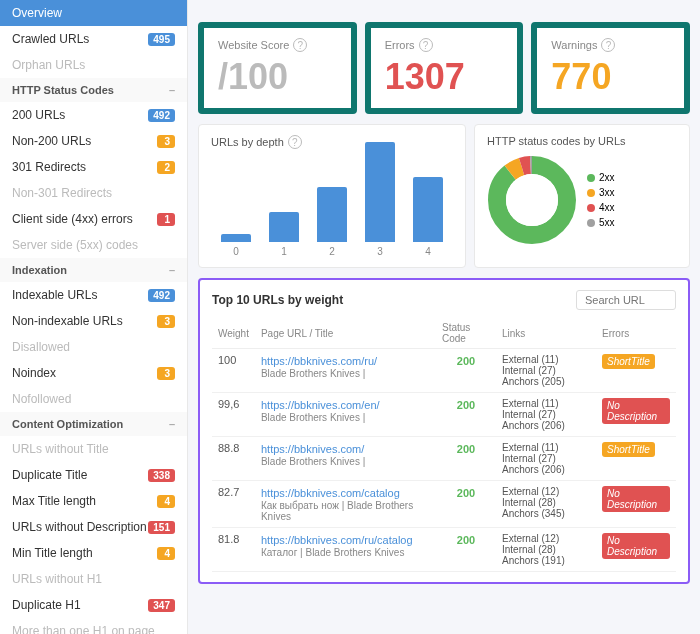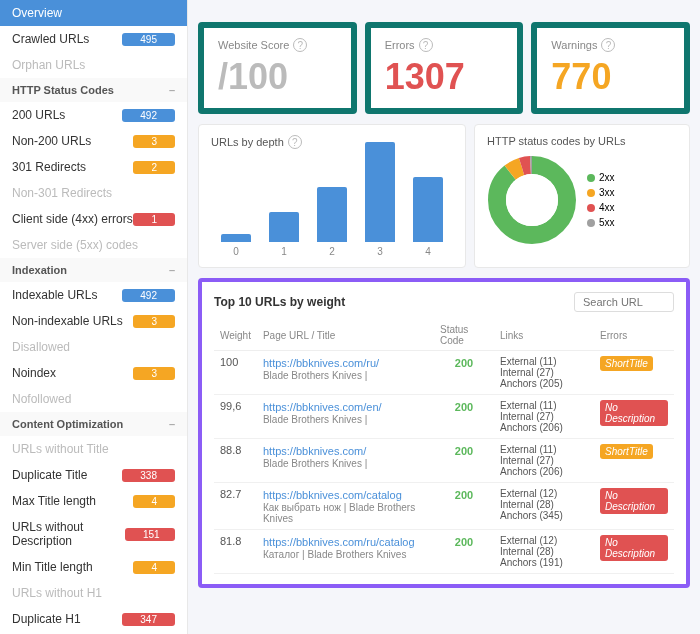--- a/index.html
+++ b/index.html
@@ -32,25 +32,26 @@
       color: #555;
       background: #f9f9f9;
       font-size: 11px;
     }
     .sidebar-item.disabled {
       color: #bbb;
       cursor: default;
     }
     .badge {
       border-radius: 3px;
-      padding: 1px 18px;
+      padding: 1px 5px;
       font-size: 10px;
       color: #fff;
       min-width: 18px;
       text-align: right;
+      font-weight: bold;
     }
     .badge-blue { background: #4a90d9; }
     .badge-orange { background: #f5a623; }
     .badge-red { background: #e05252; }
 
     
     .main {
       flex: 1;
       overflow-y: auto;
       padding: 10px;
@@ -154,21 +155,21 @@
     .legend-dot {
       width: 8px;
       height: 8px;
       border-radius: 50%;
     }
 
     
     .table-section {
       background: #fff;
       border-radius: 4px;
-      border: 4px solid #8b5cf6;
+      border: 2px solid #8b5cf6;
       padding: 10px 12px;
     }
     .table-header-row {
       display: flex;
       justify-content: space-between;
       align-items: center;
       margin-bottom: 8px;
     }
     .table-title {
       font-size: 12px;

